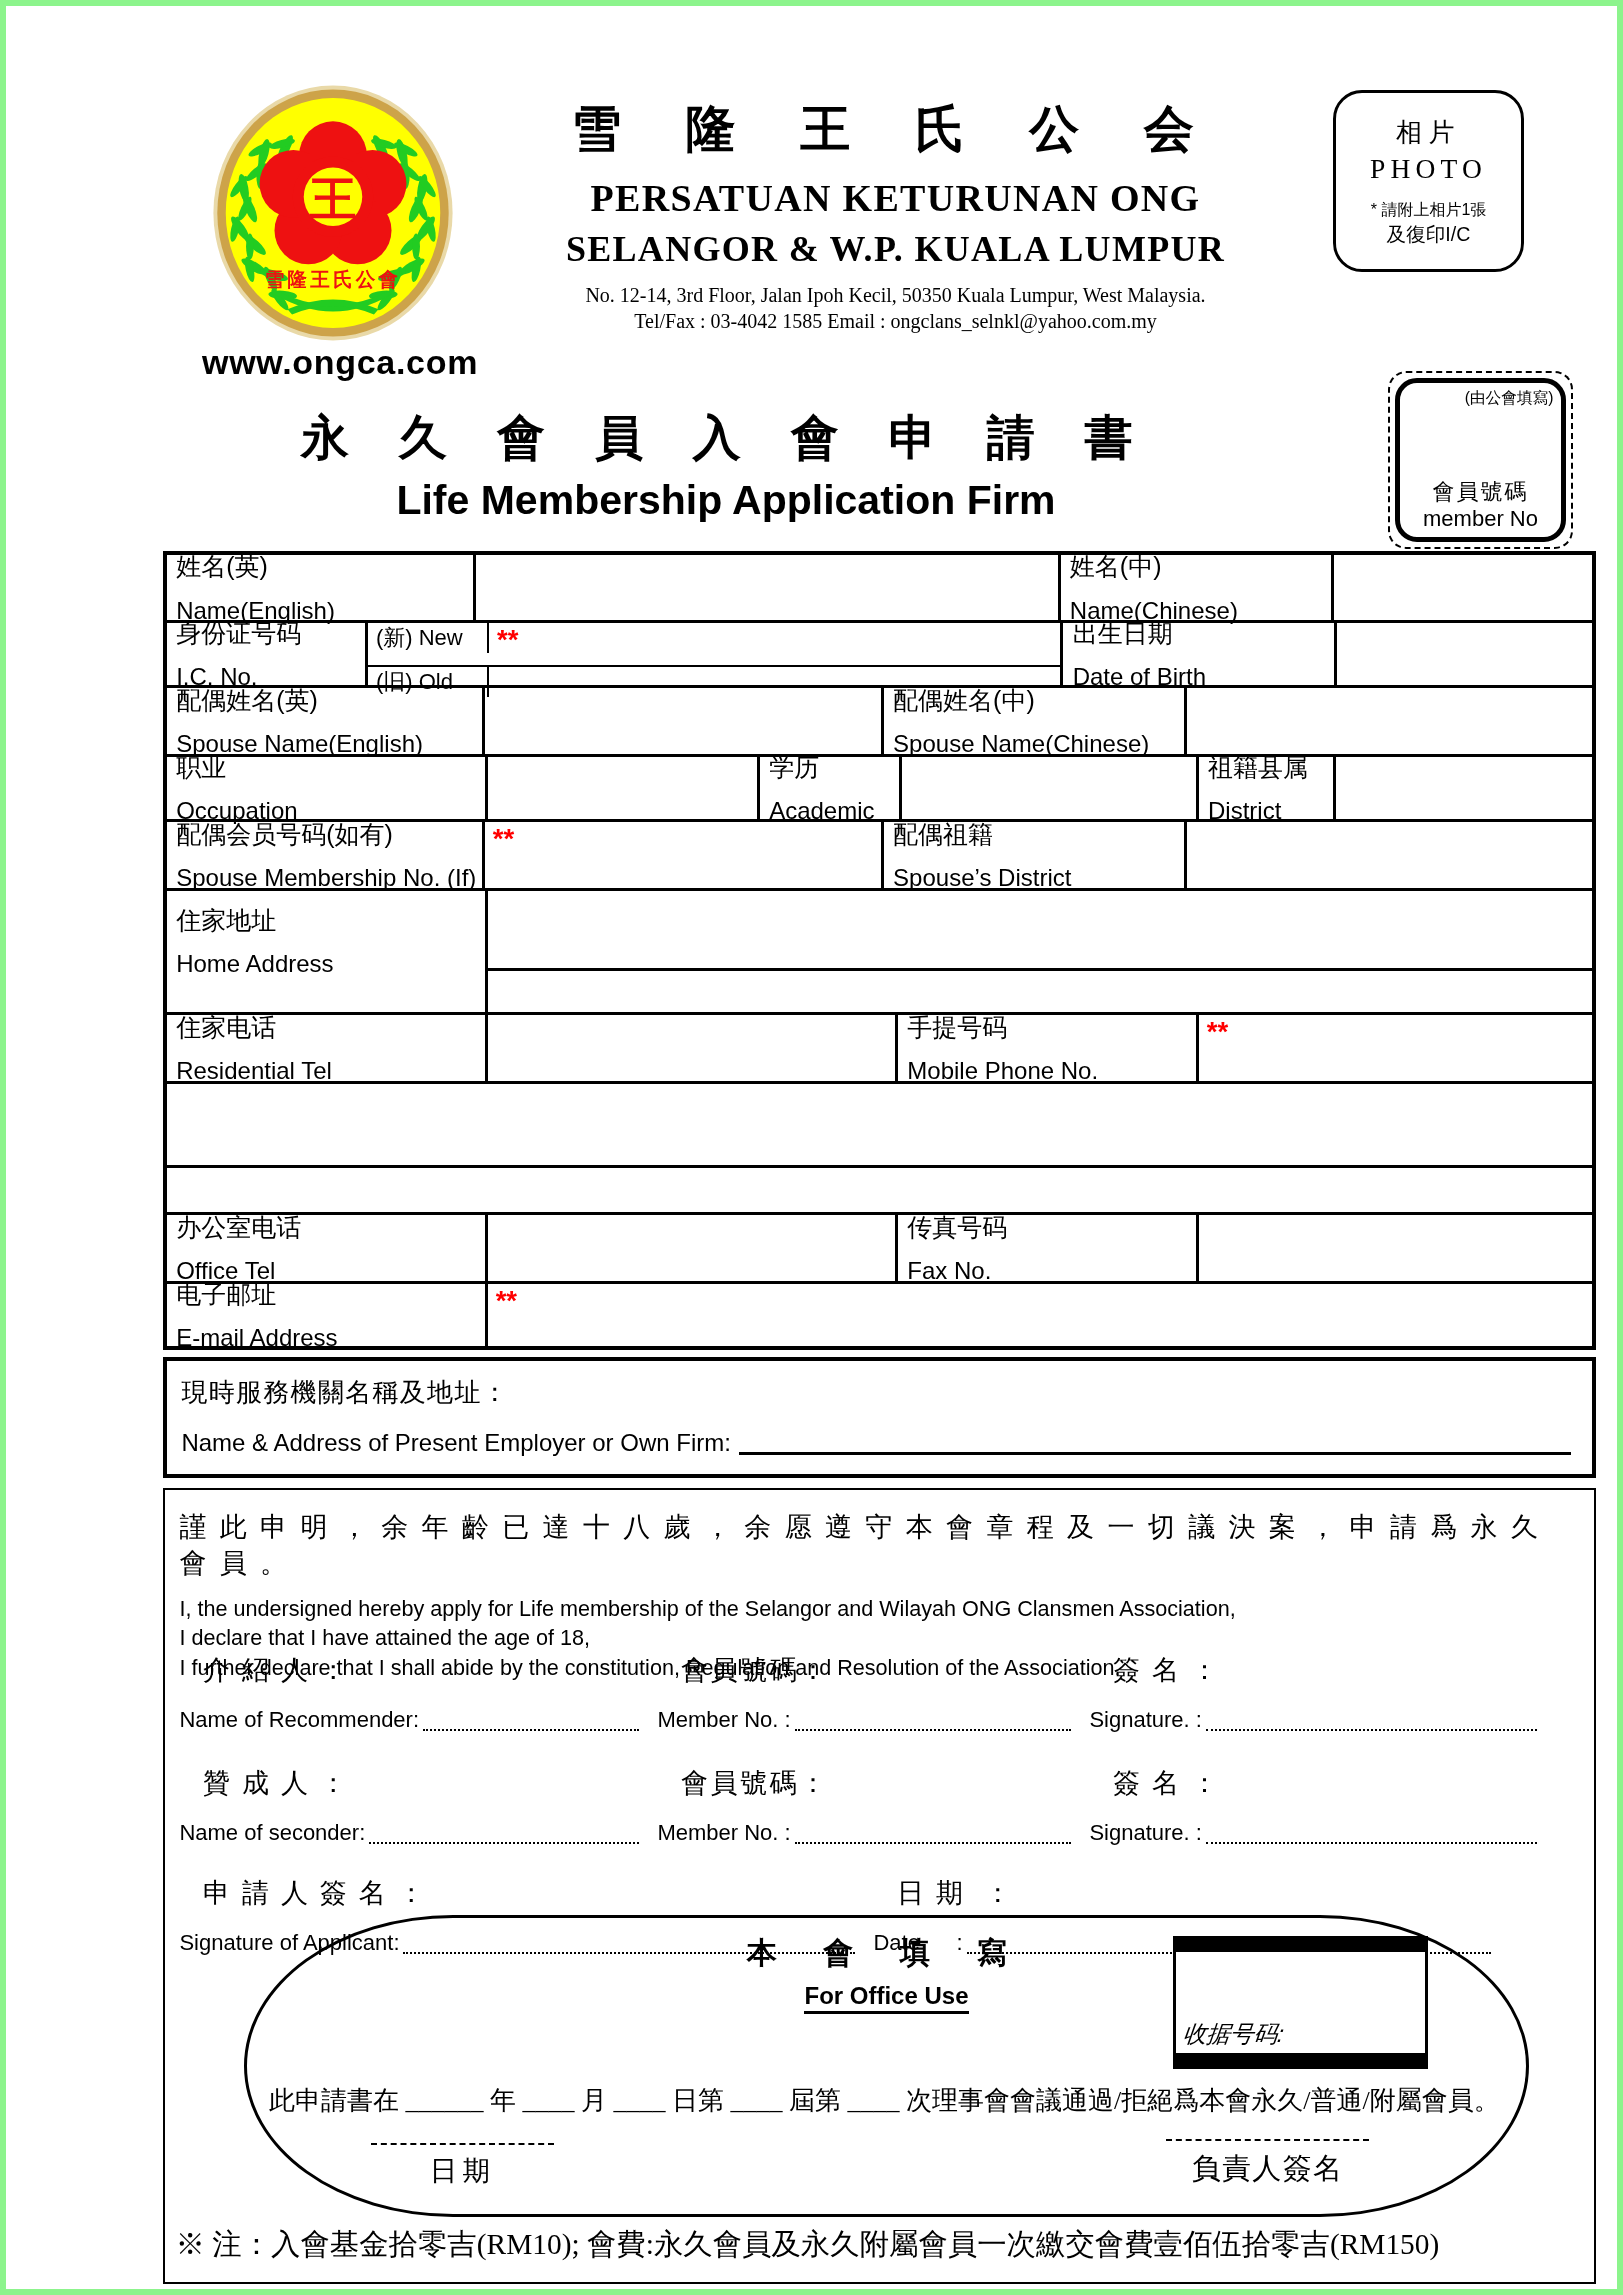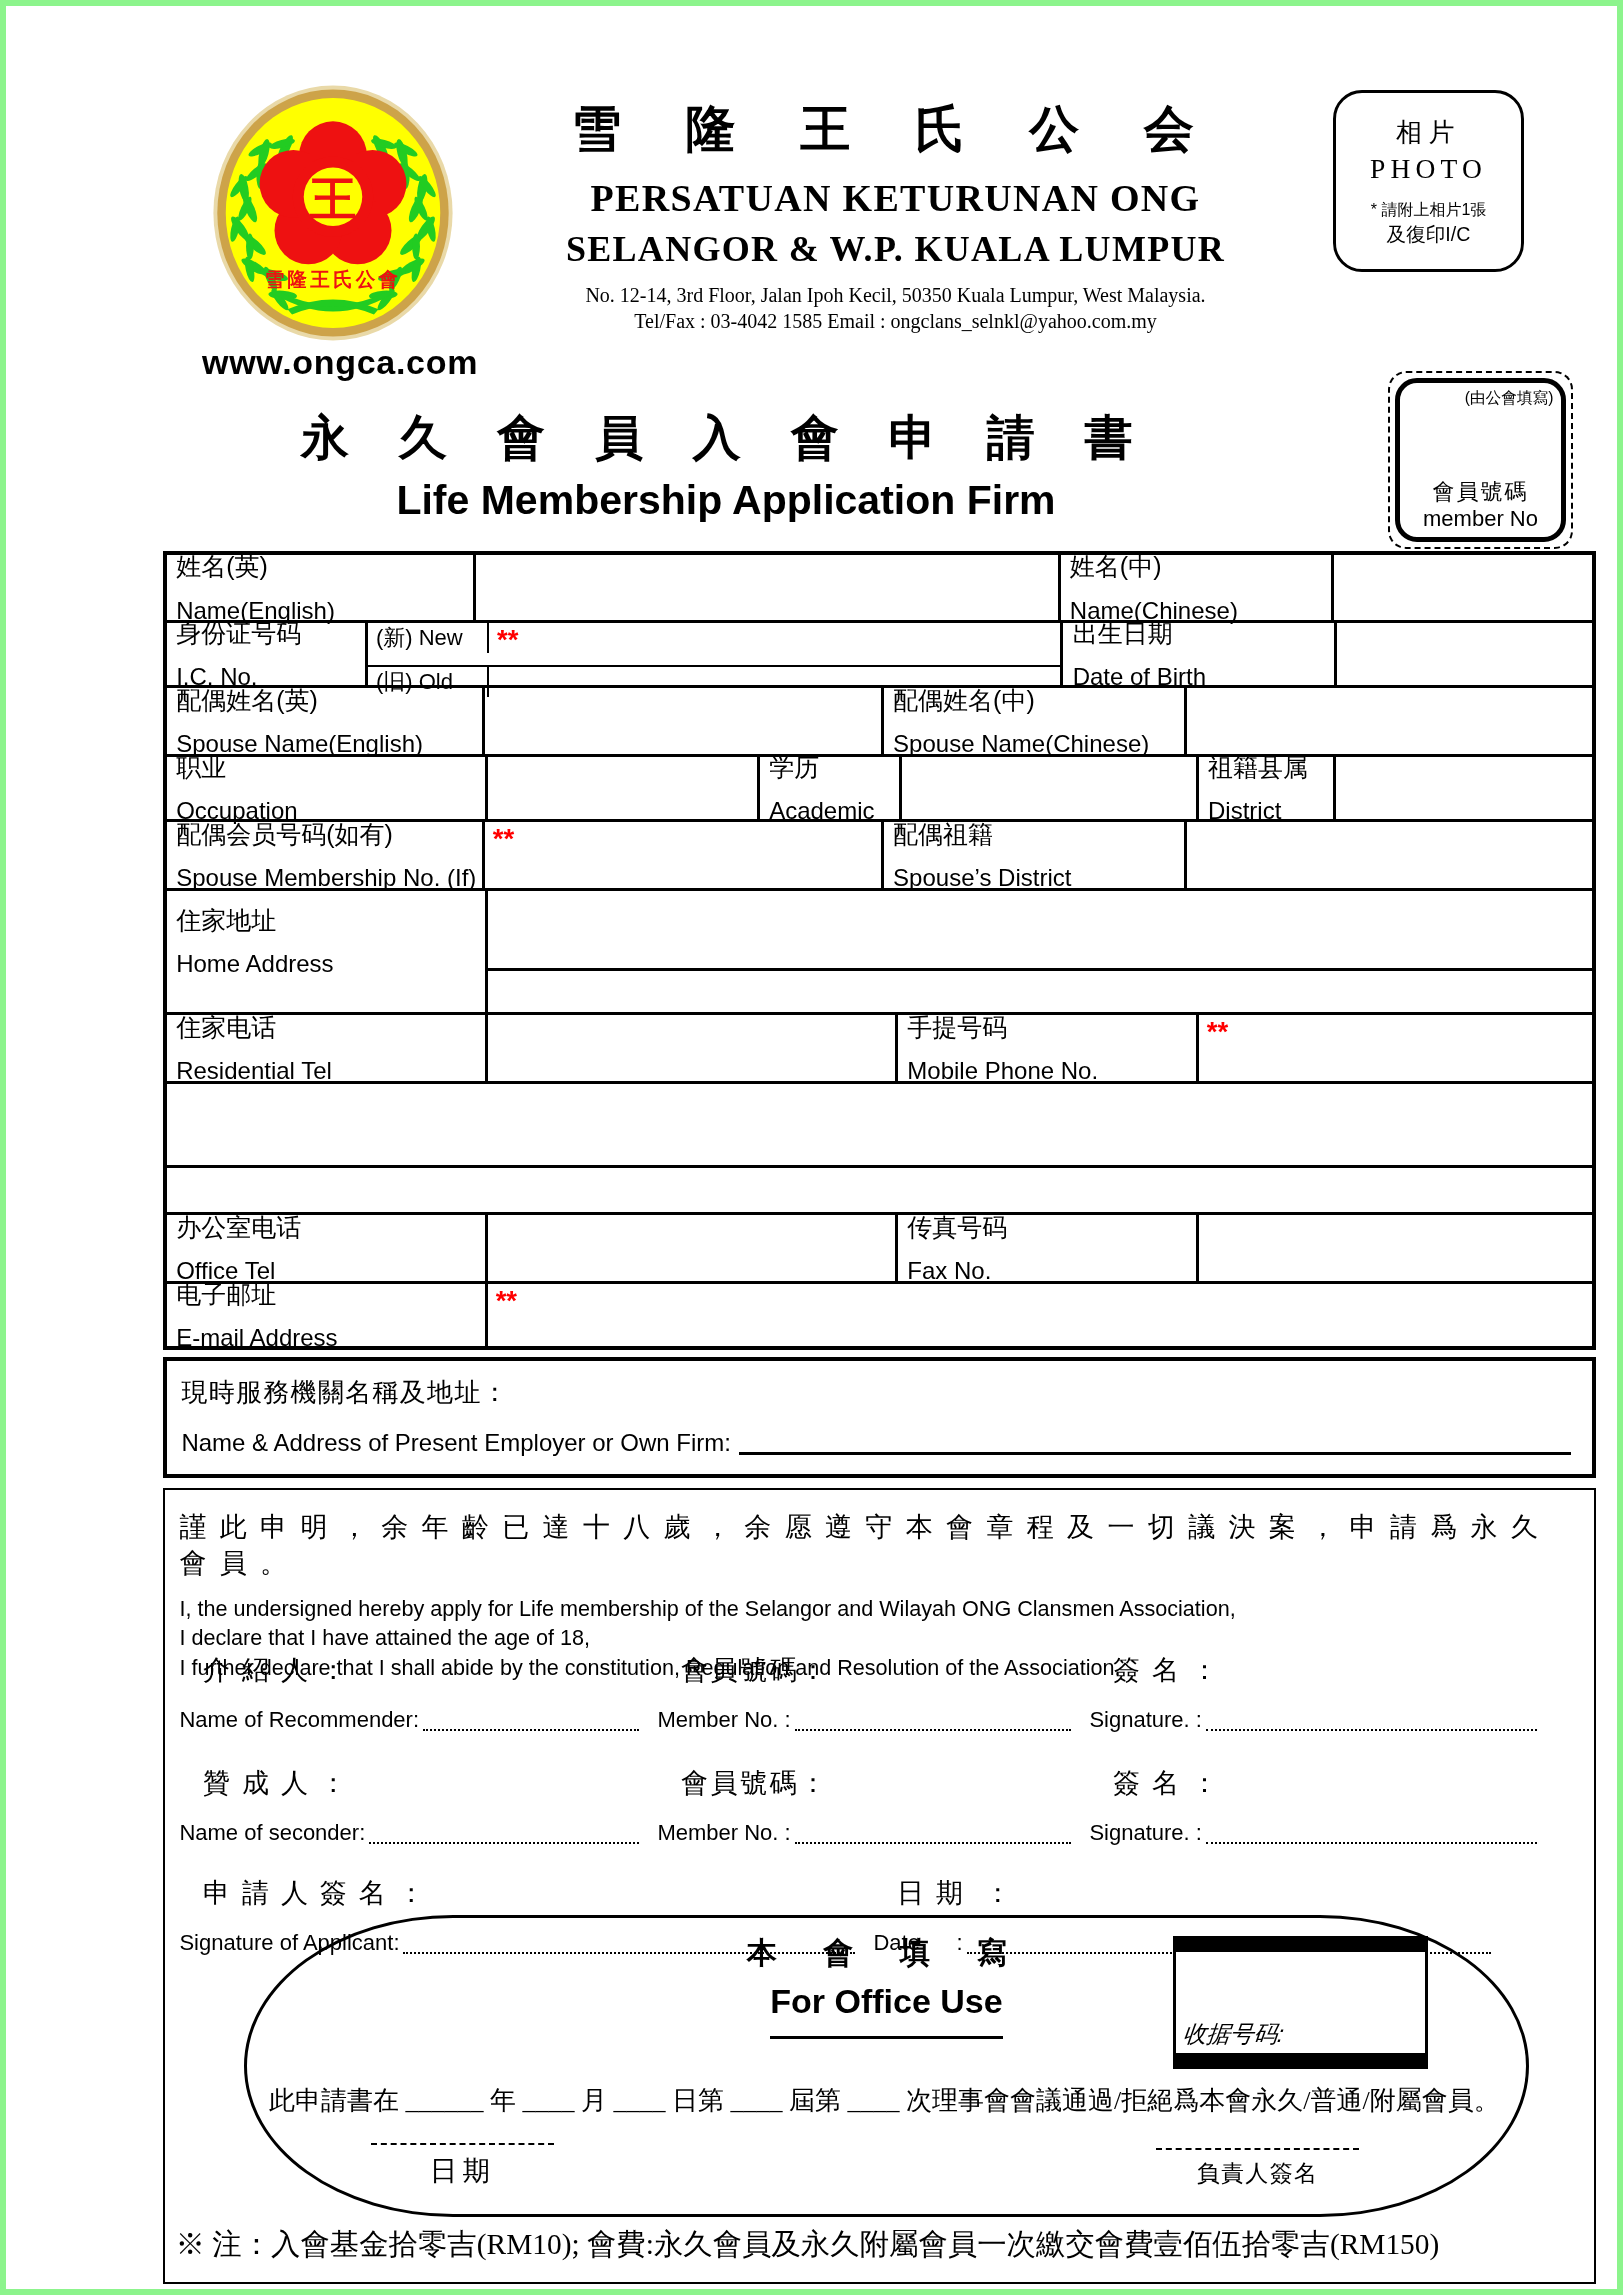--- a/index.html
+++ b/index.html
@@ -82,35 +82,35 @@
   .sig-zh{font-family:"Liberation Serif",serif;font-size:27px;letter-spacing:2.6px;white-space:pre;margin-left:23.6px;}
   .sigline{display:flex;align-items:flex-end;margin-top:19.6px;}
   .sig-en{font-size:22px;white-space:pre;text-align:center;}
   .dots{flex:1;border-bottom:2.6px dotted #000;margin:0 18.3px 2.6px 3.9px;height:1.3px;}
 
   
   .stadium{position:absolute;left:79px;right:65px;top:425px;height:302px;
            border:3.9px solid #000;border-radius:209px / 151px;box-sizing:border-box;}
   .ou-title{position:absolute;top:15.7px;left:0;right:0;text-align:center;}
   .ou-zh{font-family:"Liberation Serif",serif;font-size:30px;font-weight:bold;letter-spacing:19.6px;}
-  .ou-en{font-size:34px;font-weight:bold;border-bottom:3.3px solid #000;display:inline-block;
-         margin-top:7.9px;padding-bottom:15px;}
+  .ou-en{font-size:24px;font-weight:bold;border-bottom:3.3px solid #000;display:inline-block;
+         margin-top:7.9px;padding-bottom:1px;}
   .receipt{position:absolute;right:98px;top:18.3px;width:255px;height:133px;border:3.3px solid #000;
            display:flex;flex-direction:column;box-sizing:border-box;background:#fff;}
   .rbar{height:13px;background:#000;}
   .rmid{flex:1;position:relative;}
   .rlabel{position:absolute;left:6.5px;bottom:2.6px;font-size:23.6px;font-style:italic;transform:skewX(-6deg);}
   .approval{position:absolute;top:165px;left:22px;right:11.8px;font-family:"Liberation Serif",serif;
             font-size:26px;letter-spacing:0px;}
   .ou-bl{position:absolute;left:124px;bottom:25px;width:183px;text-align:center;
          border-top:2.6px dashed #000;padding-top:7.9px;font-family:"Liberation Serif",serif;
          font-size:27.5px;letter-spacing:5.2px;}
-  .ou-br{position:absolute;right:167px;bottom:25px;width:203px;text-align:center;
+  .ou-br{position:absolute;right:157px;bottom:25px;width:203px;text-align:center;
          border-top:2.6px dashed #000;padding-top:7.9px;font-family:"Liberation Serif",serif;
-         font-size:23px;letter-spacing:1.3px;}
+         font-size:29px;letter-spacing:1.3px;}
 
   .note{position:absolute;left:10.5px;bottom:17px;font-family:"Liberation Serif",serif;font-size:29.4px;}
 </style>
 </head>
 <body>
 
 <div class="page">
 
   <div class="logo-wrap">
     <svg viewBox="0 0 380 400">

